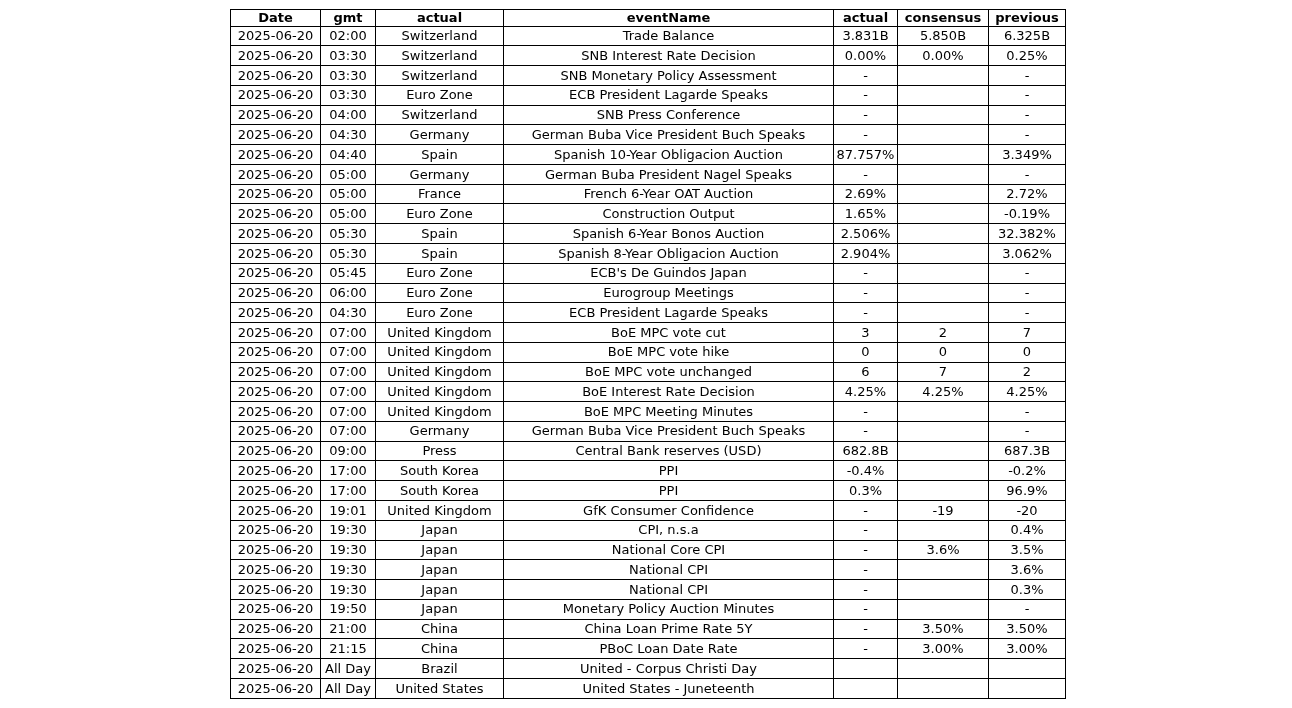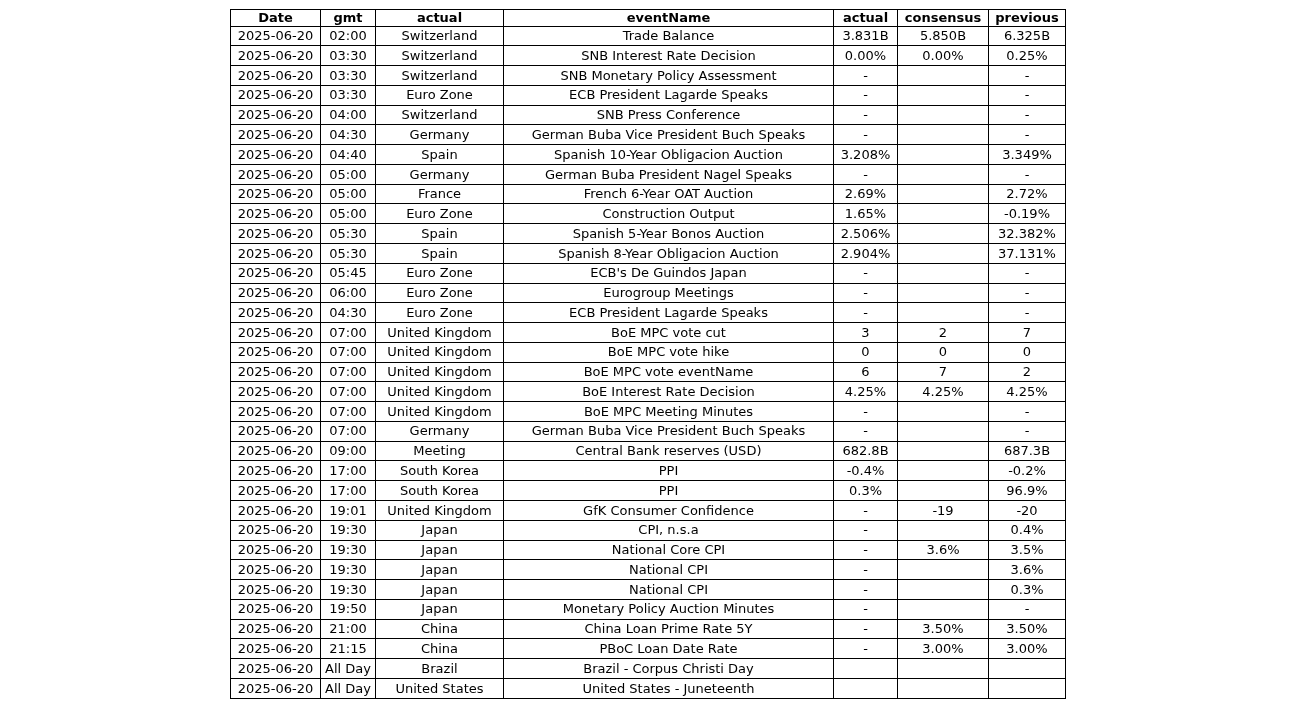--- a/index.html
+++ b/index.html
@@ -121,21 +121,21 @@
           <td>German Buba Vice President Buch Speaks</td>
           <td>-</td>
           <td></td>
           <td>-</td>
         </tr>
         <tr>
           <td>2025-06-20</td>
           <td>04:40</td>
           <td>Spain</td>
           <td>Spanish 10-Year Obligacion Auction</td>
-          <td>3.208%</td>
+          <td>87.757%</td>
           <td></td>
           <td>3.349%</td>
         </tr>
         <tr>
           <td>2025-06-20</td>
           <td>05:00</td>
           <td>Germany</td>
           <td>German Buba President Nagel Speaks</td>
           <td>-</td>
           <td></td>
@@ -156,33 +156,33 @@
           <td>Euro Zone</td>
           <td>Construction Output</td>
           <td>1.65%</td>
           <td></td>
           <td>-0.19%</td>
         </tr>
         <tr>
           <td>2025-06-20</td>
           <td>05:30</td>
           <td>Spain</td>
-          <td>Spanish 5-Year Bonos Auction</td>
+          <td>Spanish 6-Year Bonos Auction</td>
           <td>2.506%</td>
           <td></td>
           <td>32.382%</td>
         </tr>
         <tr>
           <td>2025-06-20</td>
           <td>05:30</td>
           <td>Spain</td>
           <td>Spanish 8-Year Obligacion Auction</td>
           <td>2.904%</td>
           <td></td>
-          <td>37.131%</td>
+          <td>3.062%</td>
         </tr>
         <tr>
           <td>2025-06-20</td>
           <td>05:45</td>
           <td>Euro Zone</td>
           <td>ECB's De Guindos Japan</td>
           <td>-</td>
           <td></td>
           <td>-</td>
         </tr>
@@ -219,21 +219,21 @@
           <td>United Kingdom</td>
           <td>BoE MPC vote hike</td>
           <td>0</td>
           <td>0</td>
           <td>0</td>
         </tr>
         <tr>
           <td>2025-06-20</td>
           <td>07:00</td>
           <td>United Kingdom</td>
-          <td>BoE MPC vote eventName</td>
+          <td>BoE MPC vote unchanged</td>
           <td>6</td>
           <td>7</td>
           <td>2</td>
         </tr>
         <tr>
           <td>2025-06-20</td>
           <td>07:00</td>
           <td>United Kingdom</td>
           <td>BoE Interest Rate Decision</td>
           <td>4.25%</td>
@@ -254,21 +254,21 @@
           <td>07:00</td>
           <td>Germany</td>
           <td>German Buba Vice President Buch Speaks</td>
           <td>-</td>
           <td></td>
           <td>-</td>
         </tr>
         <tr>
           <td>2025-06-20</td>
           <td>09:00</td>
-          <td>Meeting</td>
+          <td>Press</td>
           <td>Central Bank reserves (USD)</td>
           <td>682.8B</td>
           <td></td>
           <td>687.3B</td>
         </tr>
         <tr>
           <td>2025-06-20</td>
           <td>17:00</td>
           <td>South Korea</td>
           <td>PPI</td>
@@ -354,21 +354,21 @@
           <td>China</td>
           <td>PBoC Loan Date Rate</td>
           <td>-</td>
           <td>3.00%</td>
           <td>3.00%</td>
         </tr>
         <tr>
           <td>2025-06-20</td>
           <td>All Day</td>
           <td>Brazil</td>
-          <td>Brazil - Corpus Christi Day</td>
+          <td>United - Corpus Christi Day</td>
           <td></td>
           <td></td>
           <td></td>
         </tr>
         <tr>
           <td>2025-06-20</td>
           <td>All Day</td>
           <td>United States</td>
           <td>United States - Juneteenth</td>
           <td></td>

